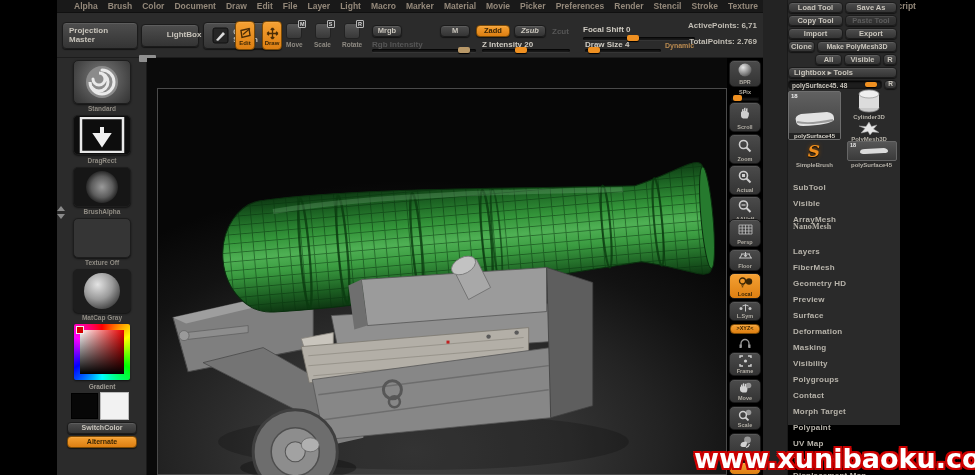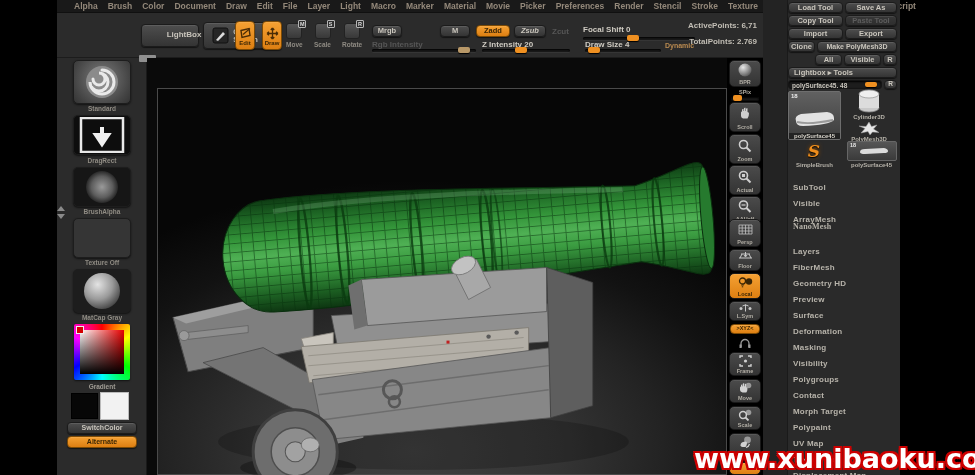--- a/index.html
+++ b/index.html
@@ -52,21 +52,21 @@
   #rshelf{left:727px;top:58px;width:36px;height:417px;}
   .shb{position:absolute;left:2px;width:32px;display:flex;flex-direction:column;align-items:center;justify-content:flex-end;
        background:linear-gradient(#4b4b4b,#333);border:1px solid #191919;border-radius:5px;
        box-shadow:inset 0 1px 0 rgba(255,255,255,.08);padding-bottom:1px;}
   .shb .lb{font-size:5.5px;font-weight:bold;color:#b2aea5;}
   .shb.ob{background:linear-gradient(#f5a133,#dd7f12);}
   .shb.ob .lb{color:#3a2505;}
   .shico{margin:auto;}
 
   
-  #rpanel{left:763px;top:0;width:137px;height:475px;background:#2a2a2a;}
+  #rpanel{left:763px;top:0;width:137px;height:425px;background:#2a2a2a;}
   #rpanel .gutter{position:absolute;left:0;top:0;width:25px;height:475px;background:#232323;border-right:1px solid #1a1a1a;}
   .pb{font-size:7.5px;}
   .sec{position:absolute;left:30px;font-size:8px;font-weight:bold;color:#b7b3aa;letter-spacing:.2px;white-space:nowrap;}
   .thlabel{position:absolute;font-size:6px;font-weight:bold;color:#b5b1a8;text-align:center;white-space:nowrap;}
 
   
   #watermark{position:absolute;left:694px;top:443px;font-size:27px;font-weight:bold;letter-spacing:0px;
              color:#fff;z-index:50;font-family:"DejaVu Sans",sans-serif;
              text-shadow:-2px 0 #c00,2px 0 #c00,0 -2px #c00,0 2px #c00,-2px -2px #c00,2px 2px #c00,-2px 2px #c00,2px -2px #c00;}
   
@@ -97,20 +97,24 @@
     <span>Stencil</span>
     <span>Stroke</span>
     <span>Texture</span>
     <span>Tool</span>
     <span>Transform</span>
     <span>Zplugin</span>
     <span>Zscript</span>
   </div>
 
   <div id="toolbar" class="abs">
+    <div class="b two-line" style="left:5px;top:9px;width:76px;height:27px;font-size:8px;">
+      <span>Projection</span>
+      <span>Master</span>
+    </div>
     <div class="b" style="left:84px;top:11px;width:58px;height:23px;font-size:8px;padding-left:28px;">LightBox</div>
 
     <div class="b" style="left:146px;top:9px;width:64px;height:27px;gap:4px;">
       <svg width="17" height="17">
           <rect x="1" y="1" width="15" height="15" rx="2" fill="#262626" stroke="#111"></rect>
           <path d="M4,13 L11,5 L13,7 L6,14 Z" fill="#ddd"></path>
         </svg>
       <span style="display:flex;flex-direction:column;align-items:flex-start;">
         <span>Quick</span>
         <span>Sketch</span>

